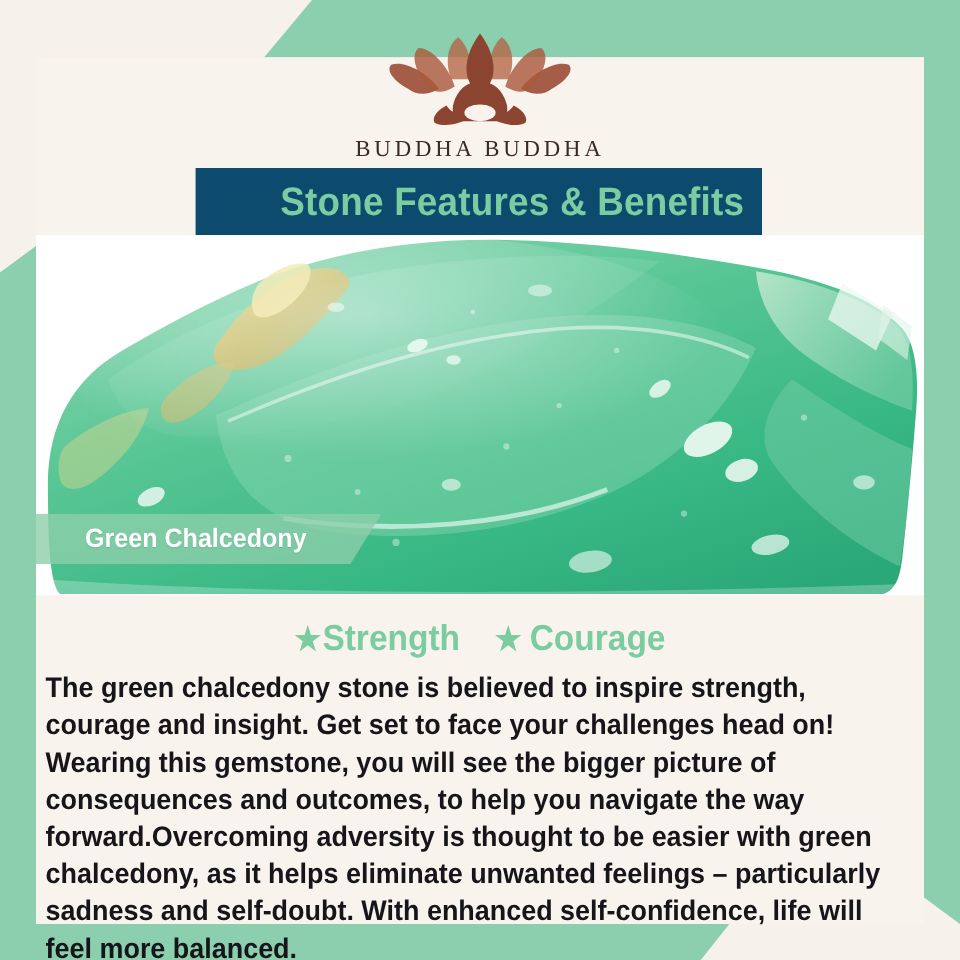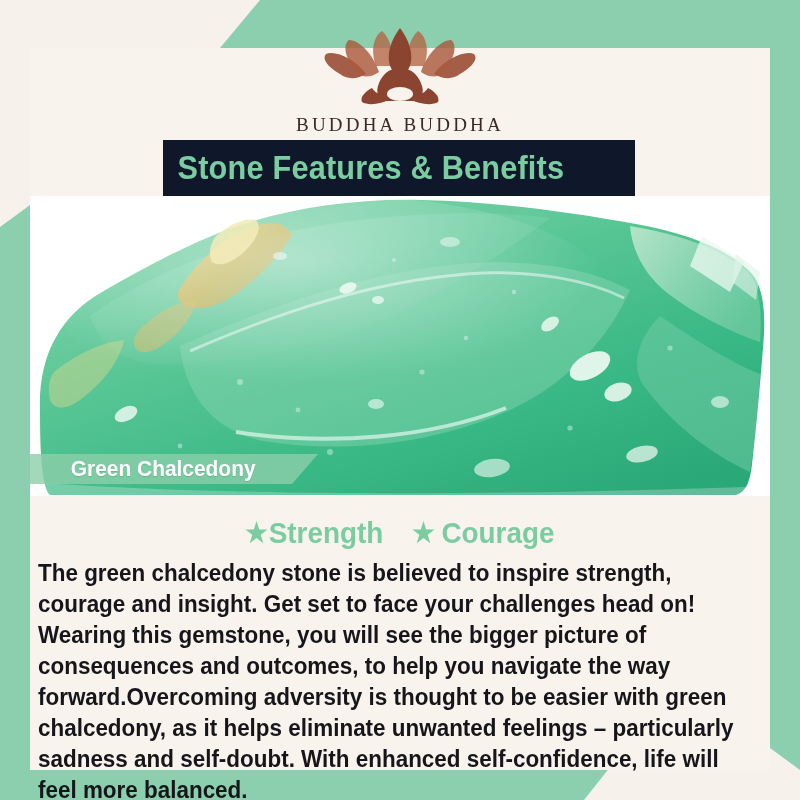--- a/index.html
+++ b/index.html
@@ -52,42 +52,42 @@
     margin-top:4px;
     font-family:"Liberation Serif", serif;
     font-size:19px;letter-spacing:3.2px;
     color:#3a2a24;font-weight:400;
     white-space:nowrap;
   }
 
   
   .title-banner{
     position:absolute;left:163px;top:140px;width:472px;height:56px;
-    background:#0f172a;
-    display:flex;align-items:center;justify-content:flex-start;
+    background:#0c4a6e;
+    display:flex;align-items:center;justify-content:flex-end;
     box-shadow:0 1px 2px rgba(120,90,80,.05);
   }
   .title-text{
     font-family:"Liberation Sans Narrow","Liberation Sans",sans-serif;
     font-weight:700;font-size:33px;letter-spacing:.2px;
     color:#7ccca2;
     transform:scaleX(.93);
     white-space:nowrap;
   }
 
   
   .photo{
     position:absolute;left:30px;top:196px;width:740px;height:300px;
     overflow:hidden;background:#ffffff;
   }
   .photo svg{display:block;width:740px;height:300px;}
 
   
   .stone-label{
-    position:absolute;left:0;bottom:12px;width:288px;height:30px;
+    position:absolute;left:0;bottom:26px;width:288px;height:42px;
     background:rgba(140,206,170,.80);
     clip-path:polygon(0 0, 100% 0, calc(100% - 26px) 100%, 0 100%);
     display:flex;align-items:center;
   }
   .stone-label span{
     margin-left:36px;
     font-family:"Liberation Sans Narrow","Liberation Sans",sans-serif;
     font-weight:700;font-size:22px;color:#ffffff;
     transform:scaleX(.95);white-space:nowrap;
     text-shadow:0 1px 1px rgba(60,120,95,.25);

